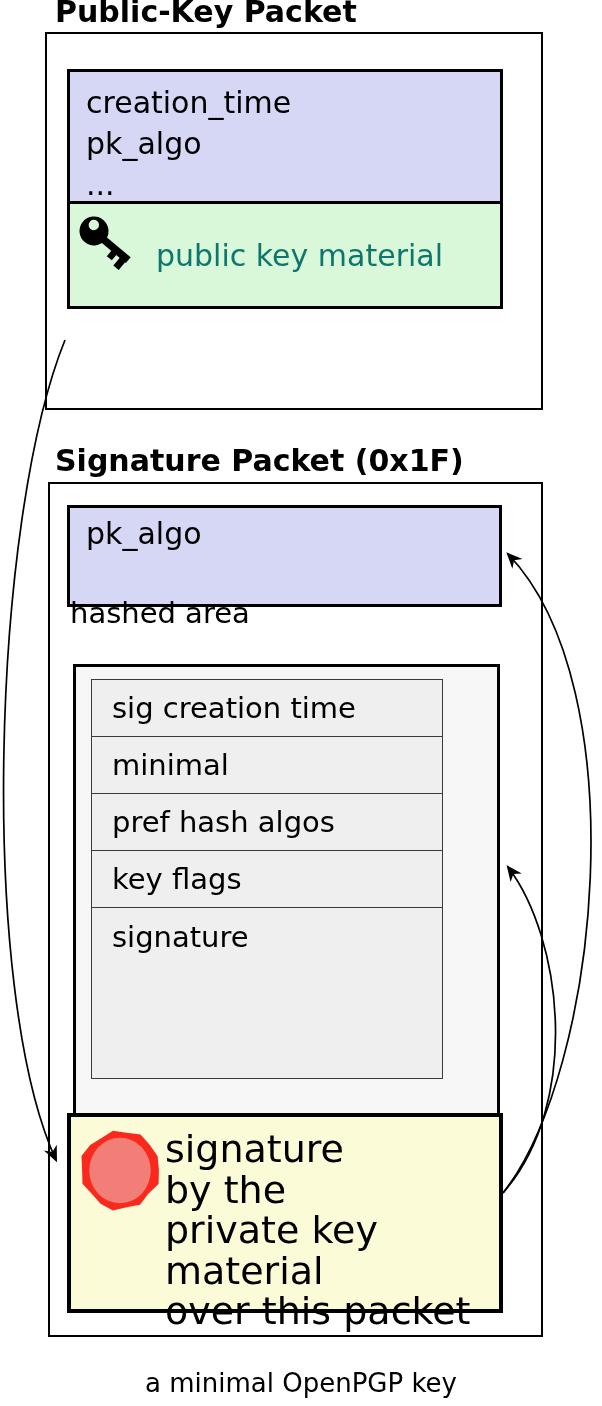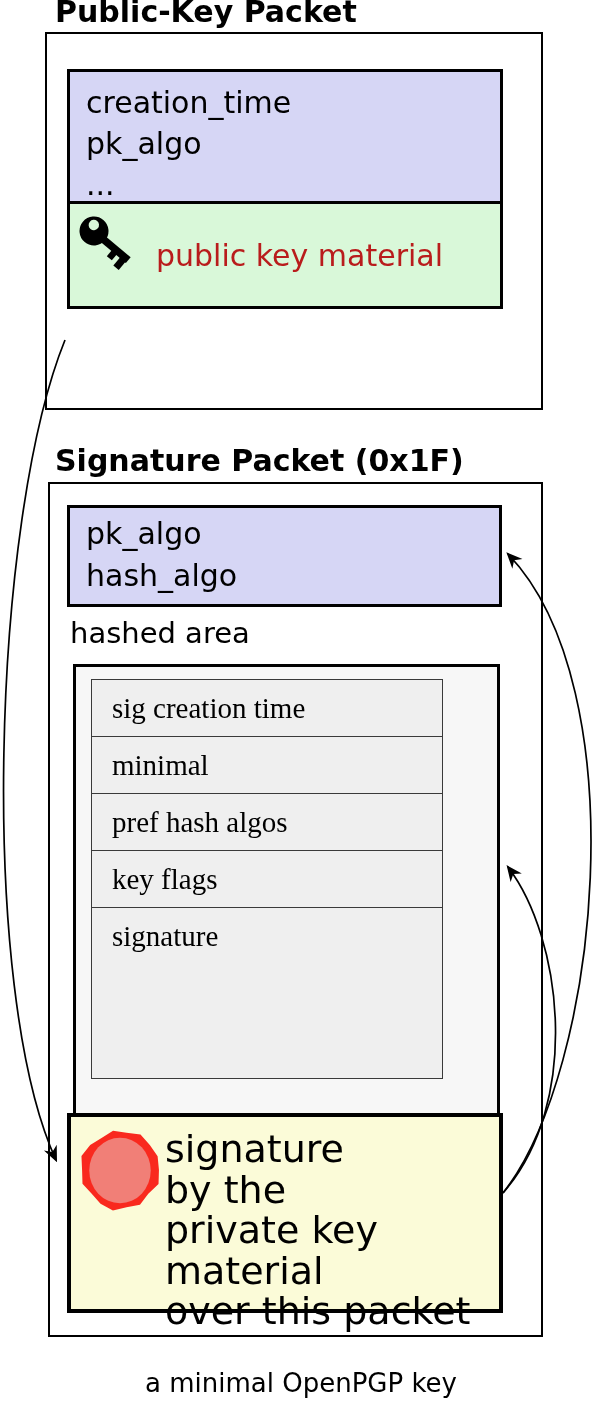--- a/index.html
+++ b/index.html
@@ -16,30 +16,30 @@
 
   
   #pk-title  { left:55px; top:-6px; }
   #pk-outer  { left:45px; top:32px; width:498px; height:378px; border:2.5px solid #000; background:#fff; }
   #pk-inner  { left:67px; top:55px; width:436px; height:240px; border:3px solid #000; background:#d6d6f5;margin-top:14px; }
   #pk-fields { padding:10px 0 0 16px; font-size:30px; line-height:41px; }
   #pk-green  {
     position:absolute; left:0; right:0; bottom:0; height:105px;
     border-top:3px solid #000; background:#d9f8d9;
     display:flex; align-items:center; gap:14px; padding-left:8px; box-sizing:border-box;
-    color:#b91c1c; font-size:30px;
+    color:#0f766e; font-size:30px;
   }
 
   
   #sig-title    { left:55px; top:443px; }
   #sig-outer    { left:48px; top:482px; width:495px; height:855px; border:2.5px solid #000; background:#fff; }
   #sig-lavender { left:67px; top:505px; width:435px; height:102px; border:3px solid #000; background:#d6d6f5;
                   font-size:30px; line-height:42px; padding:5px 0 0 16px; }
-  #hashed-label { left:70px; top:616px; font-size:29px; }
-  #hashed-box   { left:73px; top:664px; width:427px; height:504px; border:3px solid #000; background:#f7f7f7;font-family:Liberation Serif, serif; }
+  #hashed-label { left:70px; top:596px; font-size:29px; }
+  #hashed-box   { left:73px; top:664px; width:427px; height:504px; border:3px solid #000; background:#f7f7f7; }
   #rows-box     { left:15px; top:12px; width:352px; height:400px; border:1.5px solid #3a3a3a; background:#efefef; }
   .sub-row {
     height:57.1px; border-bottom:1.5px solid #3a3a3a;
     display:flex; align-items:center; padding-left:20px; box-sizing:border-box;
     font-size:29px;
   }
   .sub-row:last-child { border-bottom:none; }
 
   #yellow-box {
     left:67px; top:1113px; width:436px; height:200px;
@@ -81,21 +81,20 @@
     <span>public key material</span>
   </div>
 </div>
 
 <div class="abs section-title" id="sig-title">Signature Packet (0x1F)</div>
 
 <div class="abs" id="sig-outer"></div>
 
 <div class="abs" id="sig-lavender">
   <div>pk_algo</div>
-  <div>hash_algo</div>
 </div>
 
 <div class="abs" id="hashed-label">hashed area</div>
 
 <div class="abs" id="hashed-box">
   <div class="abs" id="rows-box">
     <div class="sub-row">sig creation time</div>
     <div class="sub-row">minimal</div>
     <div class="sub-row">pref hash algos</div>
     <div class="sub-row">key flags</div>

